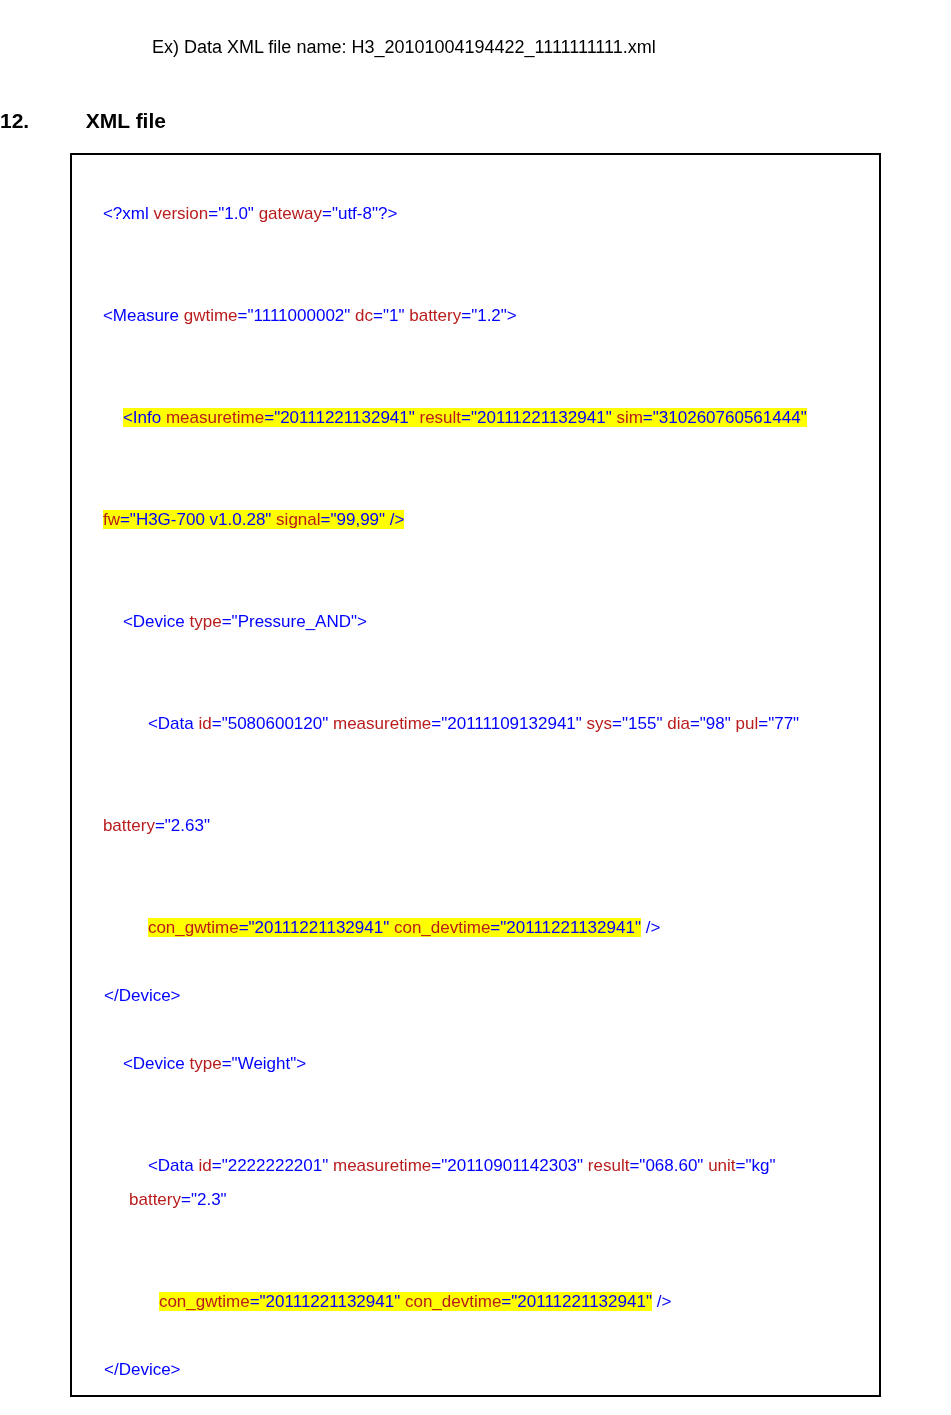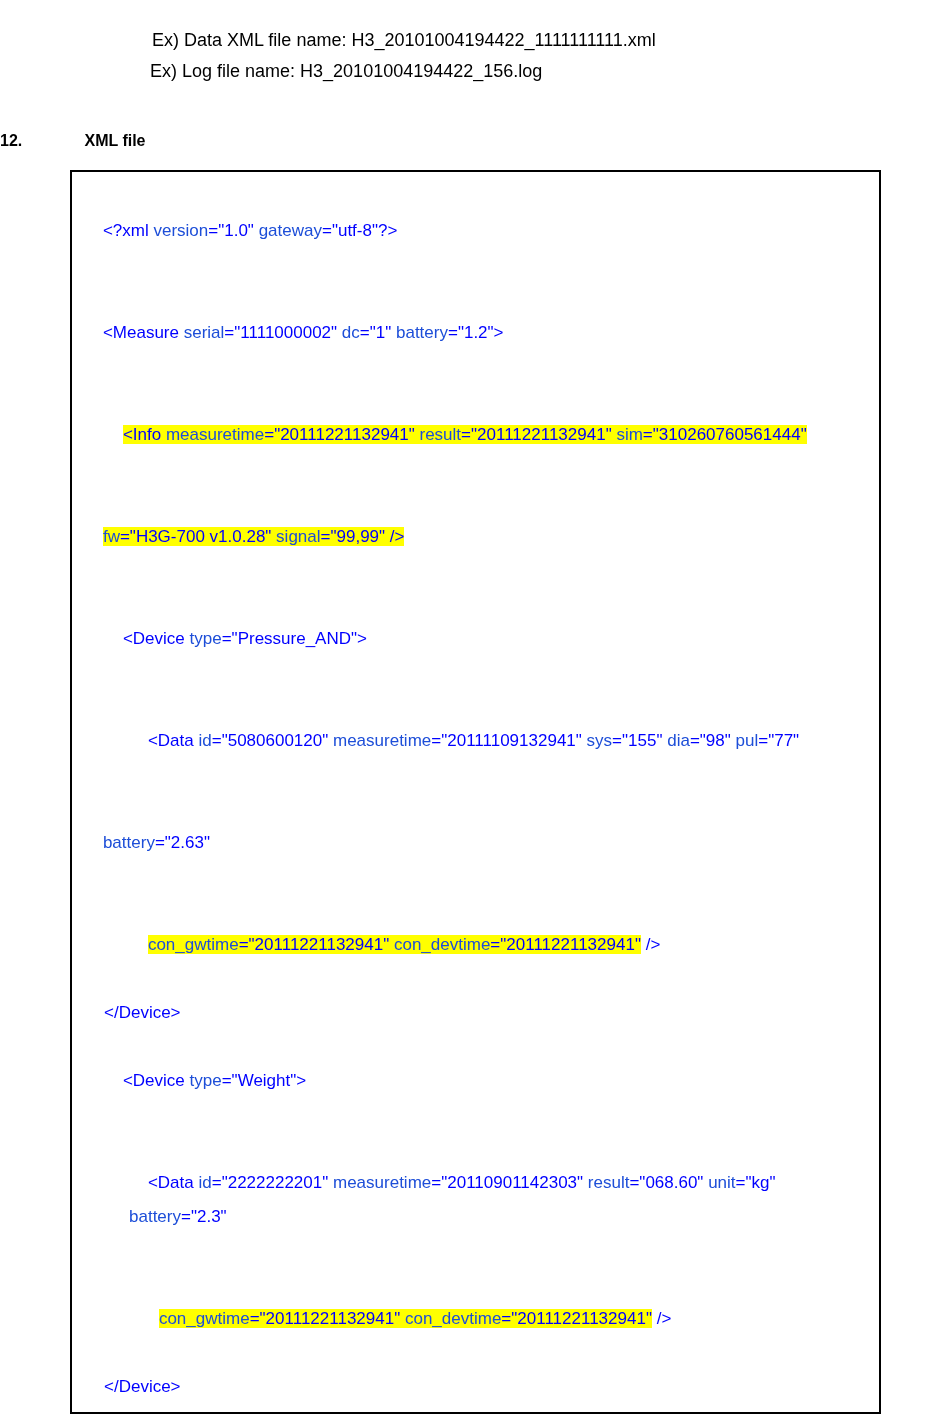--- a/index.html
+++ b/index.html
@@ -1,56 +1,55 @@
 <!DOCTYPE html>
 <html><head>
 <meta charset="utf-8">
 <style>
   body{margin:0;padding:0;font-family:Arial,Helvetica,sans-serif;font-size:18px;color:#000;background:#fff}
   .page{width:951px;padding:0 0 0 0;box-sizing:border-box}
-  .intro{margin:9px 0 30px 0;padding:16px;line-height:1.7}
+  .intro{margin:16px 0 30px 0;padding:16px;line-height:1.7}
   .intro-line{display:block}
   .i1{margin-left:136px}
   .i2{margin-left:192px}
   .i3{margin-left:134px}
   .i4{margin-left:194px}
-  .sec-title{font-weight:bold;font-size:16px;margin:20px 0 20px 0}
+  .sec-title{font-weight:bold;font-size:21px;margin:20px 0 20px 0}
   .sec-num{display:inline-block;width:80px}
   .box{border:2px solid #000;margin:0 70px 0 70px;padding:8px 12px;font-size:17px;line-height:2.0}
   .xline{white-space:pre-wrap;word-wrap:break-word}
   .ind0{margin-left:0}
   .ind1{margin-left:20px}
   .ind2{margin-left:45px}
   .ind3{margin-left:56px}
   .t-blue{color:#0000ff}
-  .t-red{color:#1d4ed8}
+  .t-red{color:#b91c1c}
   .hl{background:#ffff00}
 </style>
 </head>
 <body>
 <div class="page">
 
 <div class="intro">
   <span class="intro-line i1">Ex) Data XML file name: H3_20101004194422_1111111111.xml</span>
-  <span class="intro-line i3">Ex) Log file name: H3_20101004194422_156.log</span>
 </div>
 
 <div class="sec-title">
   <span class="sec-num">12.</span>
   <span>XML file</span>
 </div>
 
 <div class="box">
 
   <div class="xline ind0">
     <span class="t-blue">&lt;?xml </span><span class="t-red">version</span><span class="t-blue">=</span><span class="t-blue">"1.0"</span><span class="t-red"> gateway</span><span class="t-blue">=</span><span class="t-blue">"utf-8"</span><span class="t-blue">?&gt;</span>
   </div>
 
   <div class="xline ind0">
-    <span class="t-blue">&lt;Measure </span><span class="t-red">serial</span><span class="t-blue">=</span><span class="t-blue">"1111000002"</span><span class="t-red"> dc</span><span class="t-blue">=</span><span class="t-blue">"1"</span><span class="t-red"> battery</span><span class="t-blue">=</span><span class="t-blue">"1.2"</span><span class="t-blue">&gt;</span>
+    <span class="t-blue">&lt;Measure </span><span class="t-red">gwtime</span><span class="t-blue">=</span><span class="t-blue">"1111000002"</span><span class="t-red"> dc</span><span class="t-blue">=</span><span class="t-blue">"1"</span><span class="t-red"> battery</span><span class="t-blue">=</span><span class="t-blue">"1.2"</span><span class="t-blue">&gt;</span>
   </div>
 
   <div class="xline ind1">
     <span class="hl"><span class="t-blue">&lt;Info </span><span class="t-red">measuretime</span><span class="t-blue">=</span><span class="t-blue">"20111221132941"</span><span class="t-red"> result</span><span class="t-blue">=</span><span class="t-blue">"20111221132941"</span><span class="t-red"> sim</span><span class="t-blue">=</span><span class="t-blue">"310260760561444"</span></span>
   </div>
   <div class="xline ind0">
     <span class="hl"><span class="t-red">fw</span><span class="t-blue">=</span><span class="t-blue">"H3G-700 v1.0.28"</span><span class="t-red"> signal</span><span class="t-blue">=</span><span class="t-blue">"99,99"</span><span class="t-blue"> /&gt;</span></span>
   </div>
 
   <div class="xline ind1">

